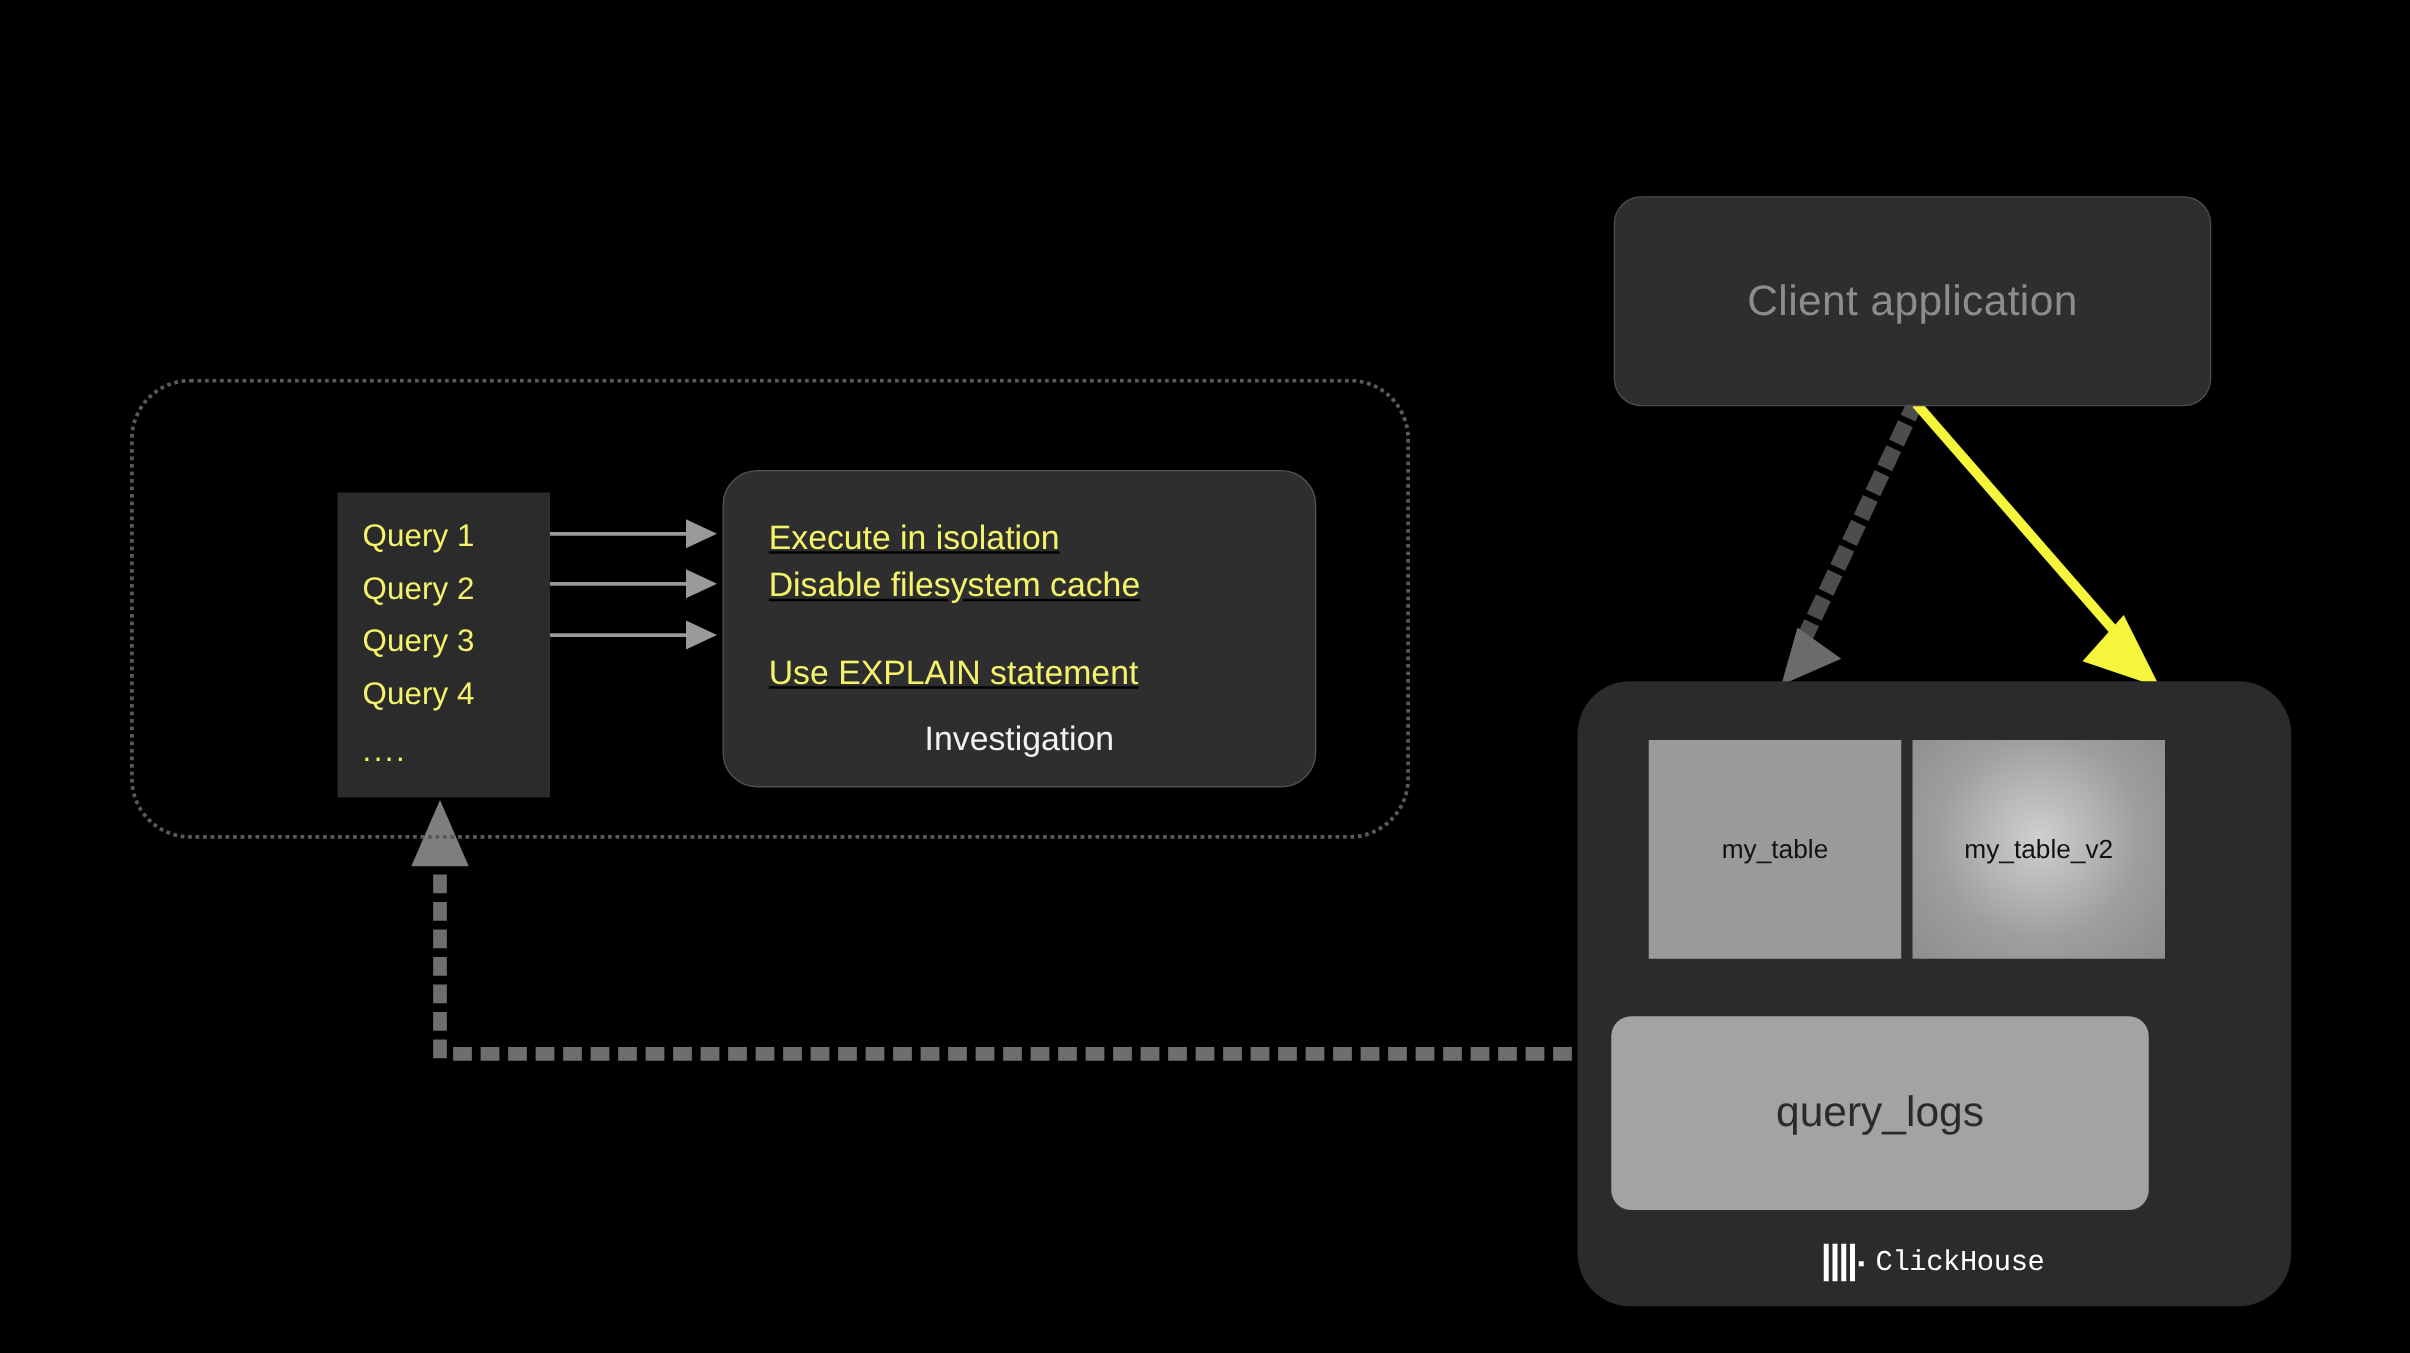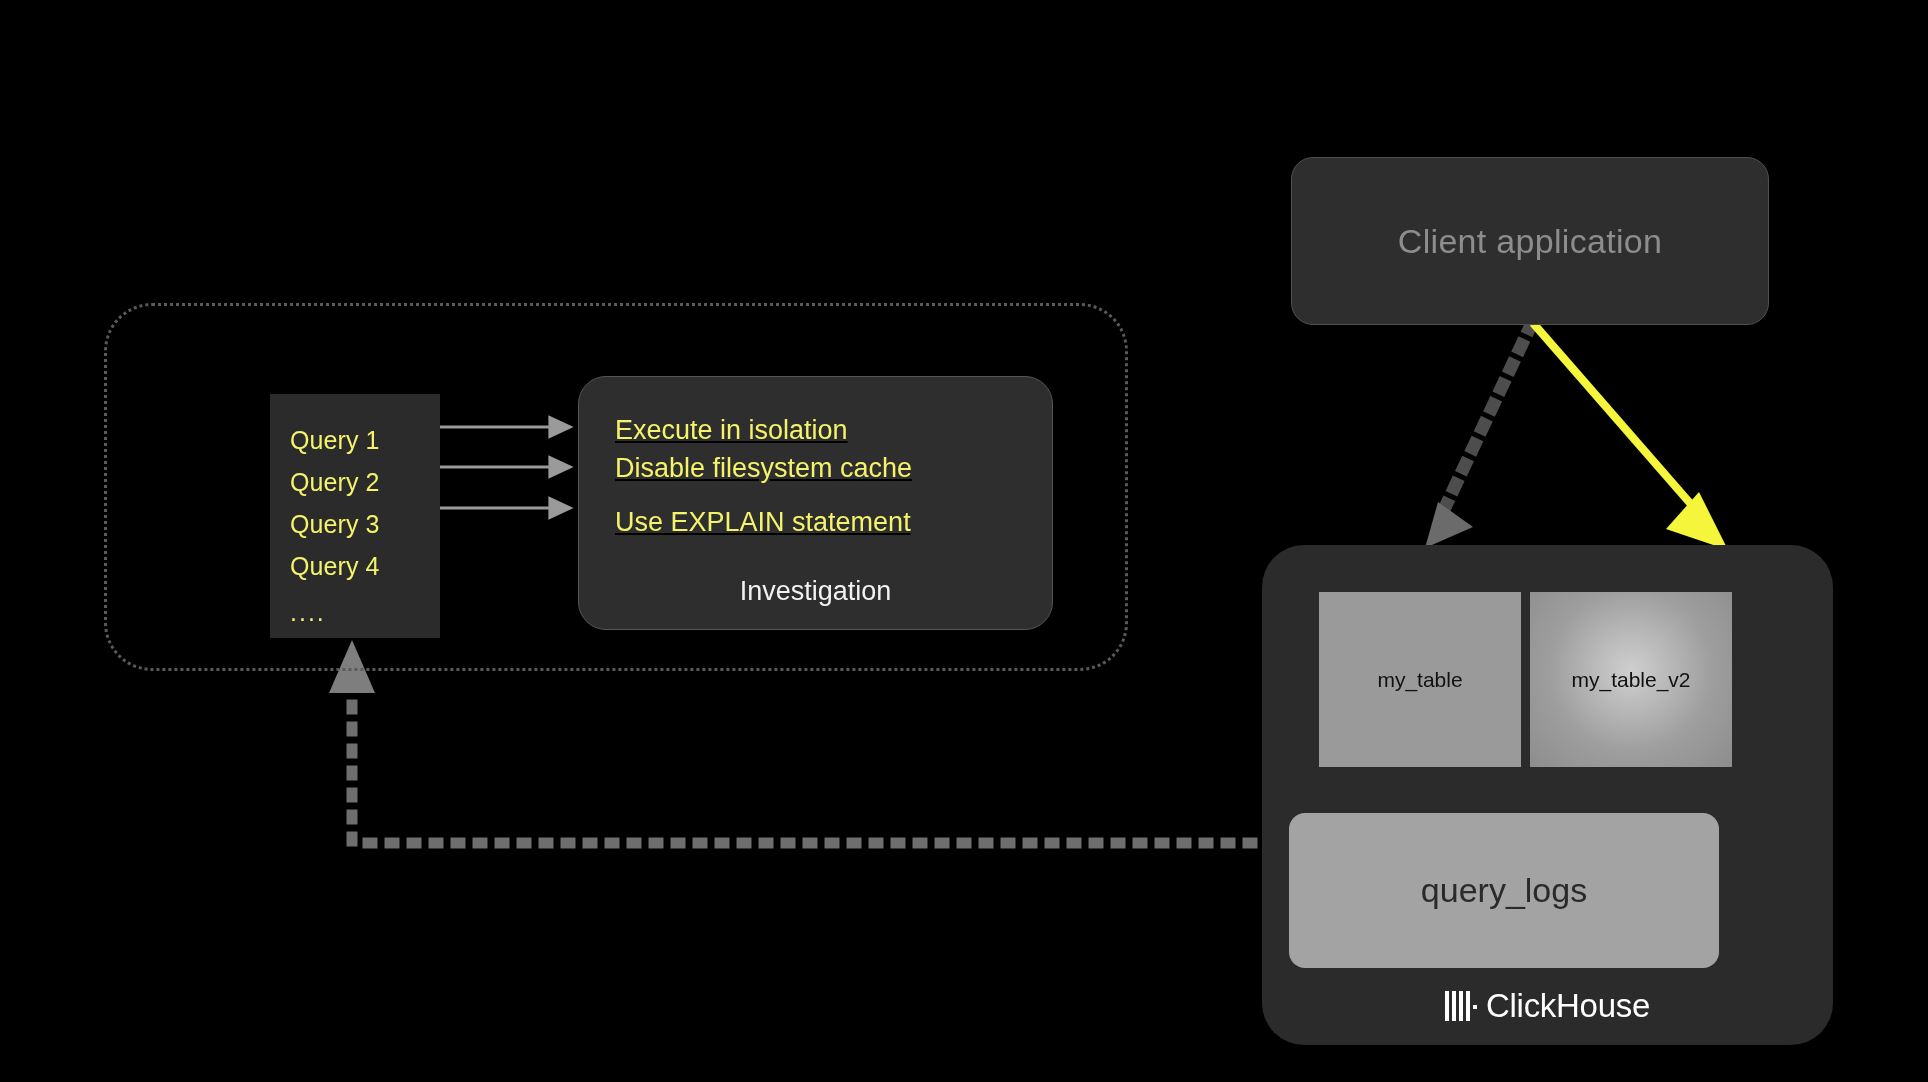--- a/index.html
+++ b/index.html
@@ -34,21 +34,21 @@
 
   
   .query-panel {
     position: absolute;
     left: 270px;
     top: 394px;
     width: 170px;
     height: 244px;
     background: #2b2b2b;
     box-sizing: border-box;
-    padding: 25px 0 0 20px;
+    padding: 14px 0 0 20px;
   }
   .query-item {
     color: #f4f36a;
     font-size: 25px;
     line-height: 42px;
     letter-spacing: 0.1px;
     white-space: nowrap;
   }
   .query-ellipsis {
     color: #f4f36a;
@@ -72,21 +72,21 @@
     padding: 34px 0 0 36px;
     text-decoration: underline;
   }
   .inv-line {
     color: #f4f36a;
     font-size: 27px;
     line-height: 38px;
     white-space: nowrap;
   }
   .inv-line.spaced {
-    margin-top: 16px;
+    margin-top: 32px;
   }
   .inv-title {
     position: absolute;
     left: 0;
     right: 0;
     bottom: 22px;
     text-align: center;
     color: #f2f2f2;
     font-size: 27px;
   }
@@ -184,23 +184,24 @@
     width: 4px;
     height: 30px;
     background: #ffffff;
   }
   .ch-mark i.dot {
     height: 4px;
     margin-bottom: 12px;
   }
   .ch-wordmark {
     color: #ffffff;
-    font-size: 33px;
+    font-size: 23px;
     letter-spacing: -0.3px;
     white-space: nowrap;
+    font-family: Liberation Mono, monospace;
   }
 
   
   #arrows {
     position: absolute;
     left: 0;
     top: 0;
     width: 1928px;
     height: 1082px;
     pointer-events: none;

